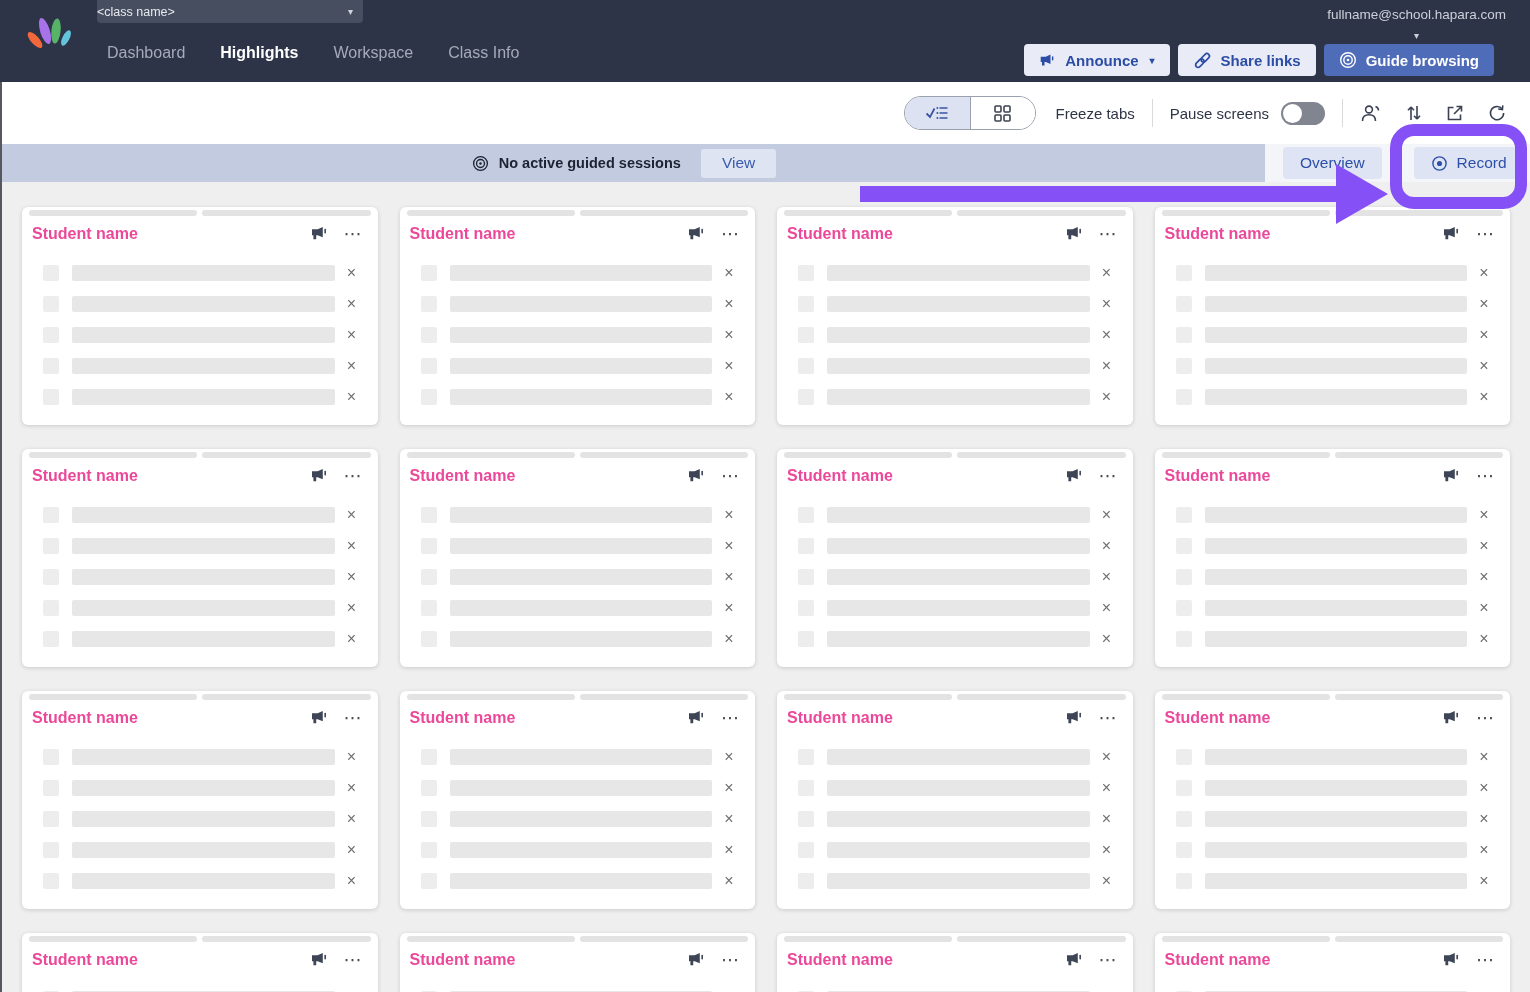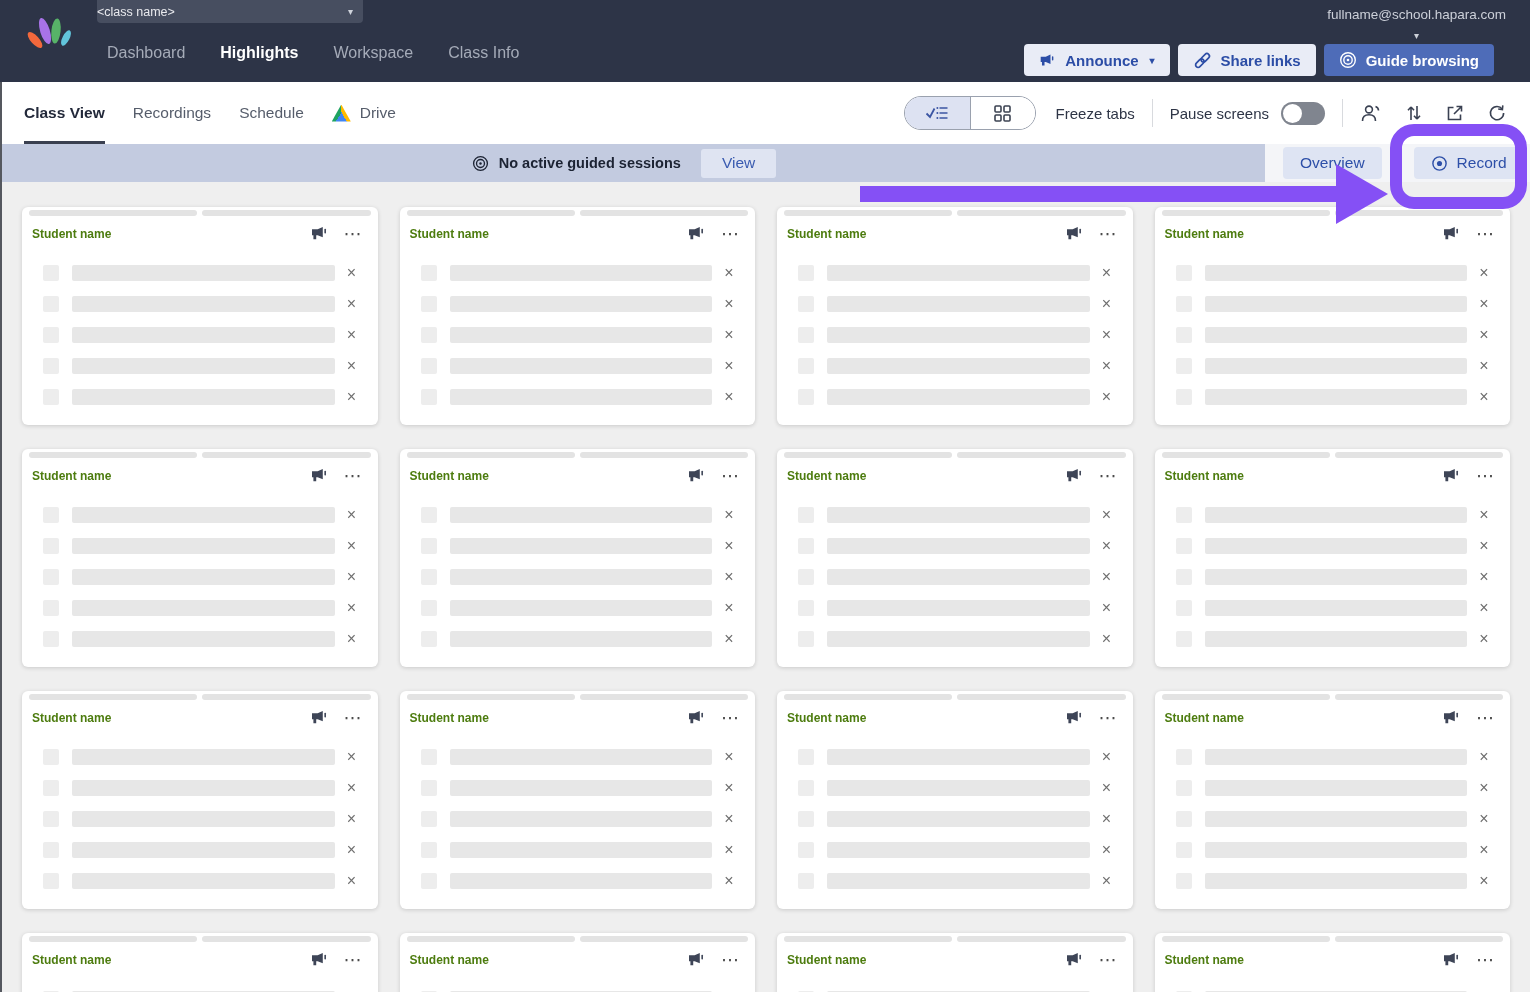--- a/index.html
+++ b/index.html
@@ -66,21 +66,21 @@
   .overview-btn, .record-btn { height:32px; padding:0 17px; background:#dee4f3; color:#2d4fa8;
     font-size:15.5px; border-radius:4px; display:flex; align-items:center; gap:9px; border:none; cursor:pointer; }
   
   .grid { padding:25px 20px 0 22px; display:grid; grid-template-columns:repeat(4, 1fr);
     gap:24px 22px; }
   .card { position:relative; background:#ffffff; border-radius:6px; height:218px;
     box-shadow:0 1px 4px rgba(0,0,0,.16); overflow:hidden; }
   .tabstrip { position:absolute; top:3px; left:7px; right:7px; display:flex; gap:5px; }
   .tabstrip .strip-seg { flex:1; height:6px; background:#e3e3e3; border-radius:3px; }
   .card-head { display:flex; align-items:center; padding:17px 16px 0 10px; height:36px; }
-  .student-name { flex:1; font-size:12px; font-weight:700; color:#4d7c0f; }
+  .student-name { flex:1; font-size:16px; font-weight:700; color:#ec4899; }
   .mega { color:#3e4557; display:flex; cursor:pointer; }
   .more { color:#4a4a4a; font-size:18px; margin-left:15px; cursor:pointer; line-height:10px; }
   .tab-rows { padding:22px 18px 0 21px; }
   .tab-row { display:flex; align-items:center; height:16px; margin-bottom:15px; }
   .sq { width:16px; height:16px; border-radius:2px; background:#ededed; margin-right:13px; flex:none; }
   .bar { flex:1; height:16px; border-radius:2px; background:#e7e7e7; }
   .x { width:16px; margin-left:9px; text-align:center; color:#6f6f6f; font-size:16px;
     line-height:16px; flex:none; cursor:pointer; }
   
   .annotation { position:absolute; inset:0; pointer-events:none; z-index:50; }
@@ -154,35 +154,20 @@
               <circle cx="9" cy="9" r="4.2"></circle>
             <circle cx="9" cy="9" r="1.3" fill="currentColor" stroke="none"></circle>
           </svg>
         </span>
         <span>Guide browsing</span>
       </button>
     </div>
   </div>
 
   <div class="sub-toolbar">
-    <div class="view-tabs">
-      <span class="tab active">
-        <span>Class View</span>
-      </span>
-      <span class="tab">
-        <span>Recordings</span>
-      </span>
-      <span class="tab">
-        <span>Schedule</span>
-      </span>
-      <span class="tab">
-        <span class="drive-triangle"></span>
-        <span>Drive</span>
-      </span>
-    </div>
     <div class="toolbar-right">
       <div class="seg-toggle">
         <span class="seg selected">
           <svg width="24" height="16" viewBox="0 0 24 16" fill="none" stroke="#3b55a3" stroke-width="1.8">
             <path d="M1.5 8.5 5 12 9.5 3.5"></path>
             <path d="M14.5 3H22.5 M14.5 8H22.5 M14.5 13H22.5" stroke-width="1.6"></path>
             <circle cx="12.4" cy="3" r="1" fill="#3b55a3" stroke="none"></circle>
             <circle cx="12.4" cy="8" r="1" fill="#3b55a3" stroke="none"></circle>
             <circle cx="12.4" cy="13" r="1" fill="#3b55a3" stroke="none"></circle>
           </svg>

